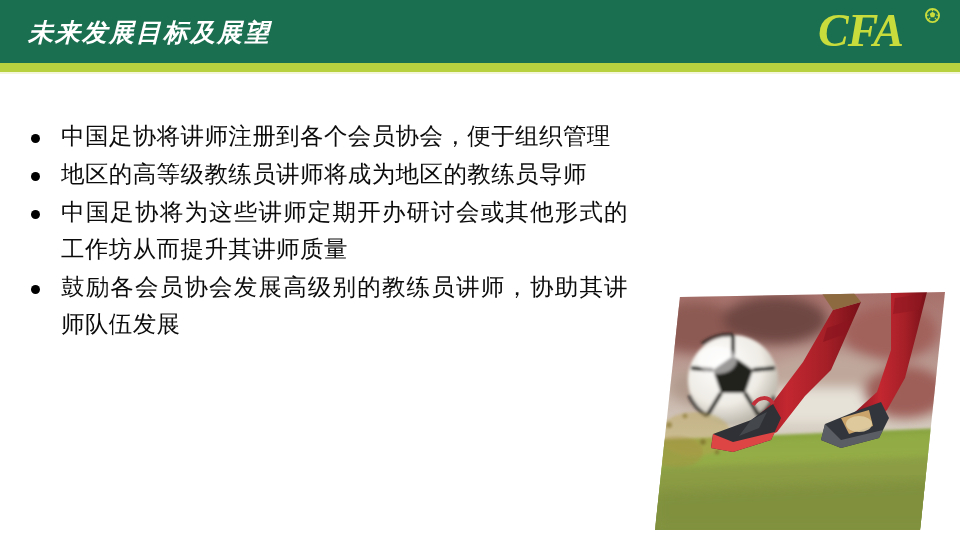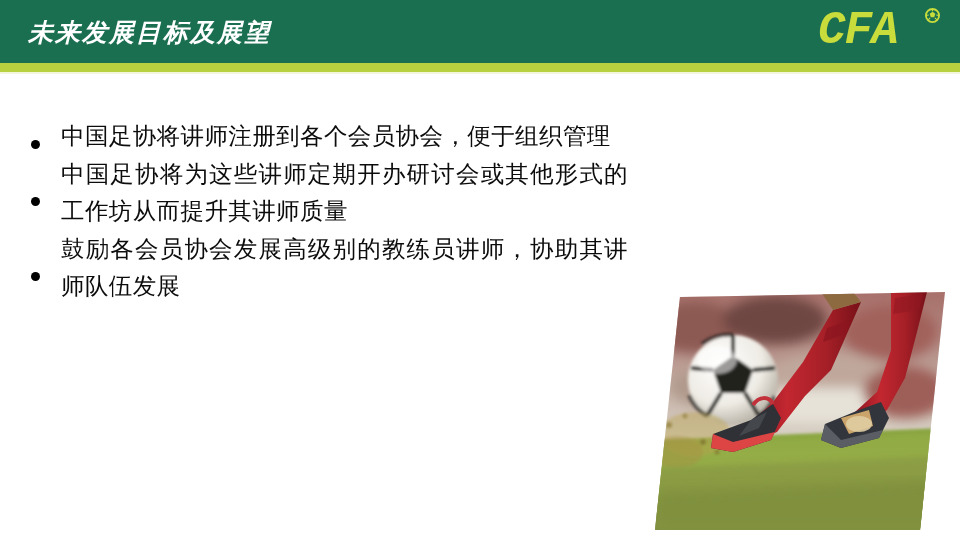--- a/index.html
+++ b/index.html
@@ -60,21 +60,21 @@
   #cfa-logo {
     position: absolute;
     right: 18px;
     top: 6px;
     width: 124px;
     height: 54px;
   }
   #cfa-text {
     position: absolute;
     left: 0; top: 0;
-    font-family: Liberation Mono, monospace;
+    font-family: Liberation Serif, serif;
     font-size: 46px;
     font-weight: 700;
     font-style: italic;
     letter-spacing: -1px;
     color: #c8dc3c;
     line-height: 50px;
   }
   #cfa-ball {
     position: absolute;
     right: 2px;
@@ -88,21 +88,21 @@
     position: absolute;
     left: 18px;
     top: 118px;
     width: 610px;
     margin: 0;
     padding: 0;
     list-style: none;
   }
   .bullet-row {
     display: flex;
-    align-items: center;
+    align-items: flex-start;
     margin-bottom: 1px;
   }
   .bullet-dot {
     flex: 0 0 auto;
     width: 9px;
     height: 9px;
     border-radius: 50%;
     background: #000000;
     margin-top: 16px;
     margin-right: 21px;
@@ -154,20 +154,24 @@
       <circle cx="16" cy="16" r="14" fill="none" stroke="#c8dc3c" stroke-width="4"></circle>
       <polygon points="16,8 22,12.5 19.7,19.5 12.3,19.5 10,12.5" fill="#c8dc3c"></polygon>
       <path d="M16,2 L16,7 M30,16 L24,15 M26,26 L21,21 M6,26 L11,21 M2,16 L8,15" stroke="#c8dc3c" stroke-width="2.4" fill="none"></path>
     </svg>
   </div>
 
   <ul id="body-list">
     <li class="bullet-row">
       <span class="bullet-dot"></span>
       <span class="bullet-text">中国足协将讲师注册到各个会员协会，便于组织管理</span>
+    </li>
+    <li class="bullet-row">
+      <span class="bullet-dot"></span>
+      <span class="bullet-text">地区的高等级教练员讲师将成为地区的教练员导师</span>
     </li>
     <li class="bullet-row">
       <span class="bullet-dot"></span>
       <span class="bullet-text">中国足协将为这些讲师定期开办研讨会或其他形式的工作坊从而提升其讲师质量</span>
     </li>
     <li class="bullet-row">
       <span class="bullet-dot"></span>
       <span class="bullet-text">鼓励各会员协会发展高级别的教练员讲师，协助其讲师队伍发展</span>
     </li>
   </ul>

